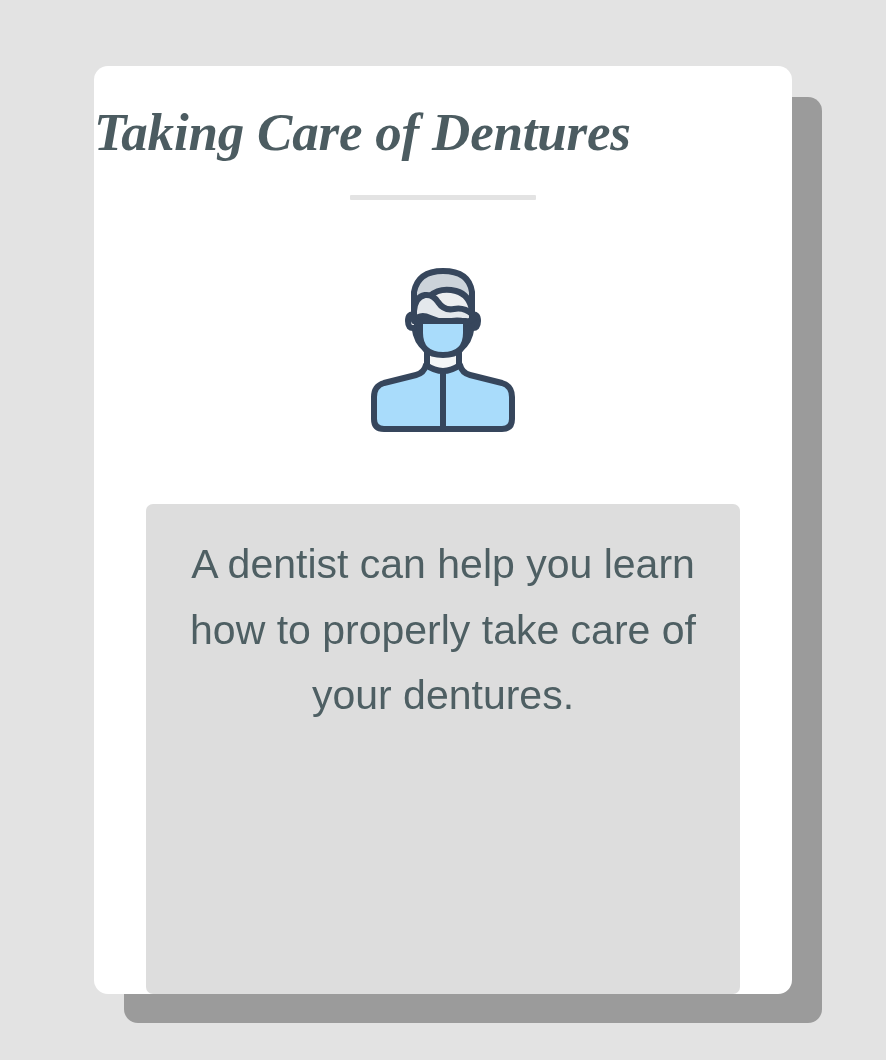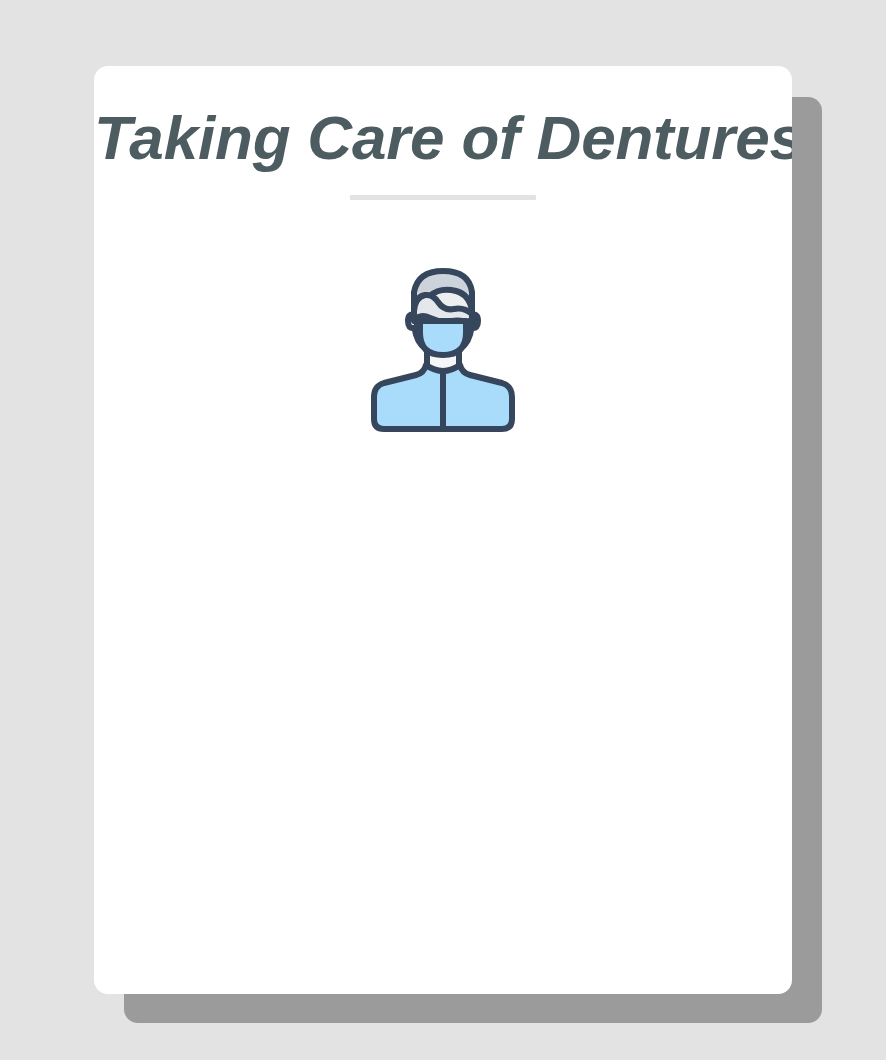--- a/index.html
+++ b/index.html
@@ -42,27 +42,28 @@
     background: #ffffff;
     border-radius: 14px;
     overflow: hidden;
   }
 
   .card-title {
     position: absolute;
     left: 0;
     top: 36px;
     width: 698px;
-    text-align: right;
-    font-size: 62px;
+    text-align: left;
+    font-size: 53px;
     font-style: italic;
     font-weight: bold;
     color: #4c5c61;
     letter-spacing: -0.2px;
     white-space: nowrap;
+    font-family: Liberation Serif, serif;
   }
 
   .title-divider {
     position: absolute;
     left: 256px;
     top: 129px;
     width: 186px;
     height: 5px;
     background: #e3e3e3;
     border-radius: 1px;
@@ -141,15 +142,18 @@
                      Q4 168 14 168 L132 168 Q142 168 142 158 L142 136
                      Q142 125 132 122 L100 114 Q92 112 90 104
                      Q73 116 56 104 Z" fill="#a9dcfb"></path>
 
             <path d="M73 112 L73 168"></path>
           </g>
         </svg>
       </span>
     </div>
 
+    <div class="body-panel">
+      <div class="body-text">A dentist can help you learn how to properly take care of your dentures.</div>
+    </div>
 
   </div>
 </div>
 
 </body></html>

